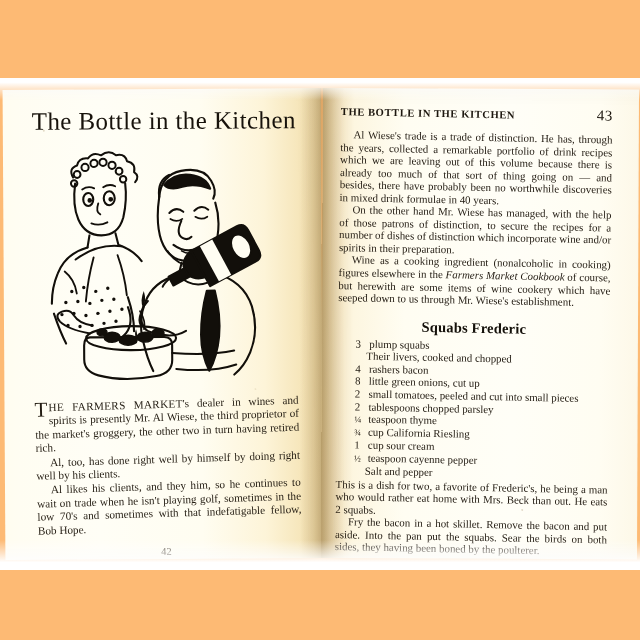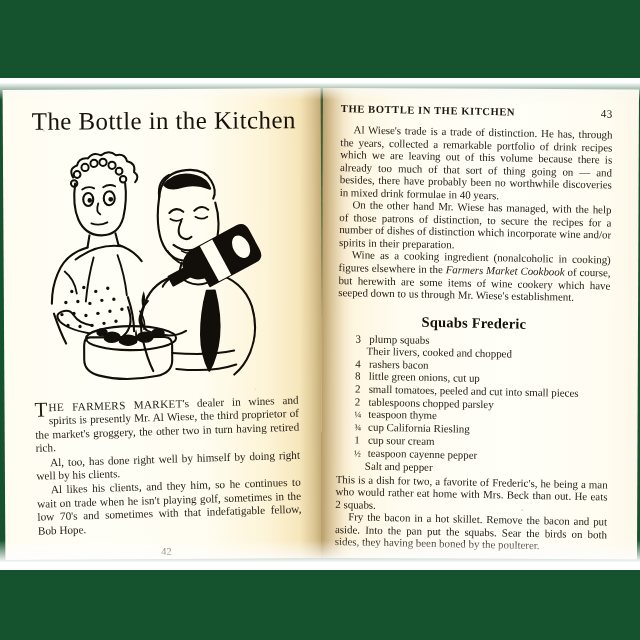--- a/index.html
+++ b/index.html
@@ -7,21 +7,21 @@
     padding: 0;
     width: 640px;
     height: 640px;
     overflow: hidden;
     background: #ffffff;
   }
   #scene {
     position: relative;
     width: 640px;
     height: 640px;
-    background: #14532d;
+    background: #fdba74;
   }
 
   
   #book {
     position: absolute;
     left: 0;
     top: 88px;
     width: 640px;
     height: 470px;
   }
@@ -185,21 +185,21 @@
   #running-head {
     display: flex;
     align-items: baseline;
     justify-content: space-between;
     font-size: 10.6px;
     letter-spacing: 0.55px;
     color: #1d170f;
     margin-bottom: 9px;
   }
   #running-head .rh-title { font-variant: small-caps; font-weight: 600; }
-  #running-head .rh-folio { font-size: 11px; }
+  #running-head .rh-folio { font-size: 15px; }
 
   .body-col {
     font-size: 10.9px;
     line-height: 12.55px;
     text-align: justify;
     color: #211a11;
   }
   .body-col p { margin: 0; text-indent: 13px; }
   .body-col p.noindent { text-indent: 0; }
   .body-col em { font-style: italic; }

